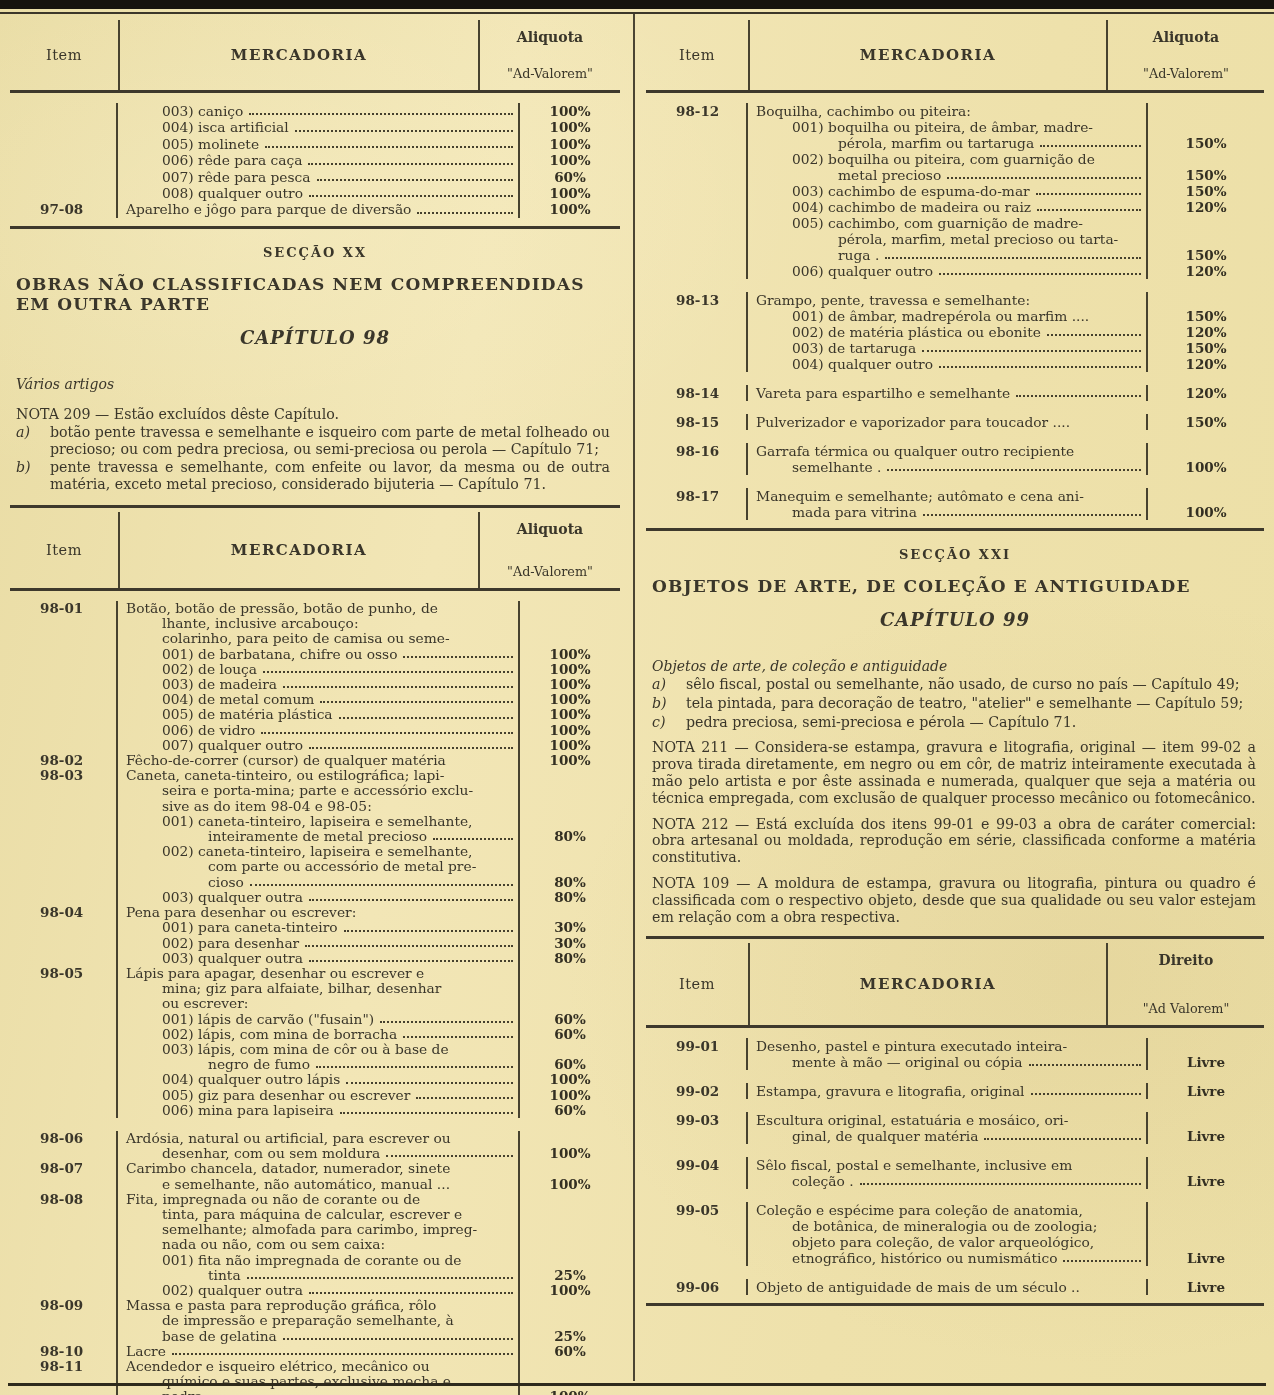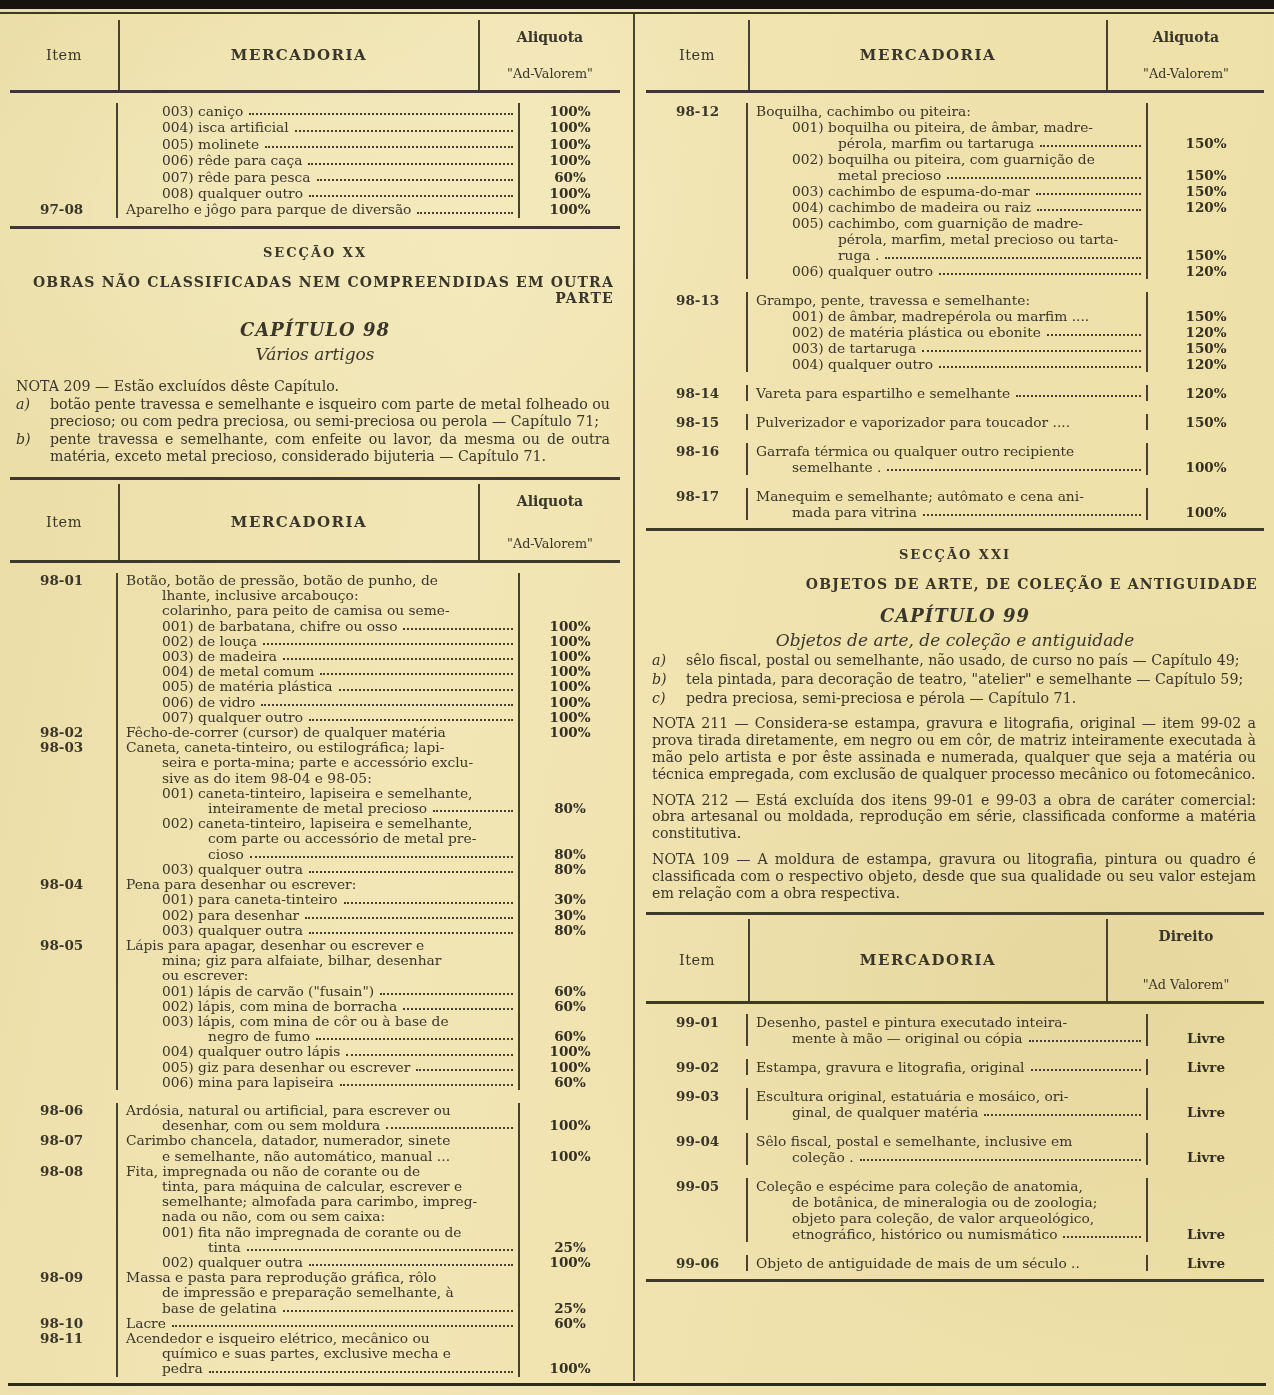--- a/index.html
+++ b/index.html
@@ -55,23 +55,23 @@
   .c-merc.i1 { padding-left:44px; }
   .c-merc.i2 { padding-left:90px; }
   .leader { flex:1; min-width:10px; height:0; border-bottom:2px dotted #45402d;
             margin-left:6px; margin-right:2px; align-self:flex-end; margin-bottom:4px; }
   .c-rate { text-align:center; font-weight:bold; font-size:13.5px; color:#332f22; }
   .tbl-bottom { height:3px; background:#3e392c; }
 
   
   .section { padding:0 6px; }
   .sec-title { text-align:center; font-weight:bold; font-size:13px; letter-spacing:2px; margin:16px 0 0; }
-  .sec-sub   { text-align:right; font-weight:bold; font-size:14px; letter-spacing:1.2px; margin:14px 0 0; }
+  .sec-sub   { text-align:left; font-weight:bold; font-size:17px; letter-spacing:1.2px; margin:14px 0 0; }
   .sec-cap   { text-align:center; font-weight:bold; font-style:italic; font-size:18px; letter-spacing:1px; margin:13px 0 0; }
-  .sec-capsub{ text-align:center; font-style:italic; font-size:17px; margin:4px 0 0; }
+  .sec-capsub{ font-style:italic; font-size:14px; margin:28px 0 0; }
   .nota-intro { font-size:14.2px; margin:14px 0 0; }
   .nota-item { display:flex; margin-top:2px; font-size:14.2px; line-height:16.8px; }
   .nota-item .lbl { width:34px; font-style:italic; flex:none; }
   .nota-item .txt { flex:1; text-align:justify; padding-right:4px; }
   .nota-par { font-size:14.2px; line-height:16.8px; text-align:justify; margin-top:9px; padding-right:2px; }
   .hrule { height:3px; background:#3e392c; margin-top:12px; }
   .col-right .hrule2 { height:3px; background:#3e392c; margin-top:11px; }
 </style>
 </head>
 <body>

